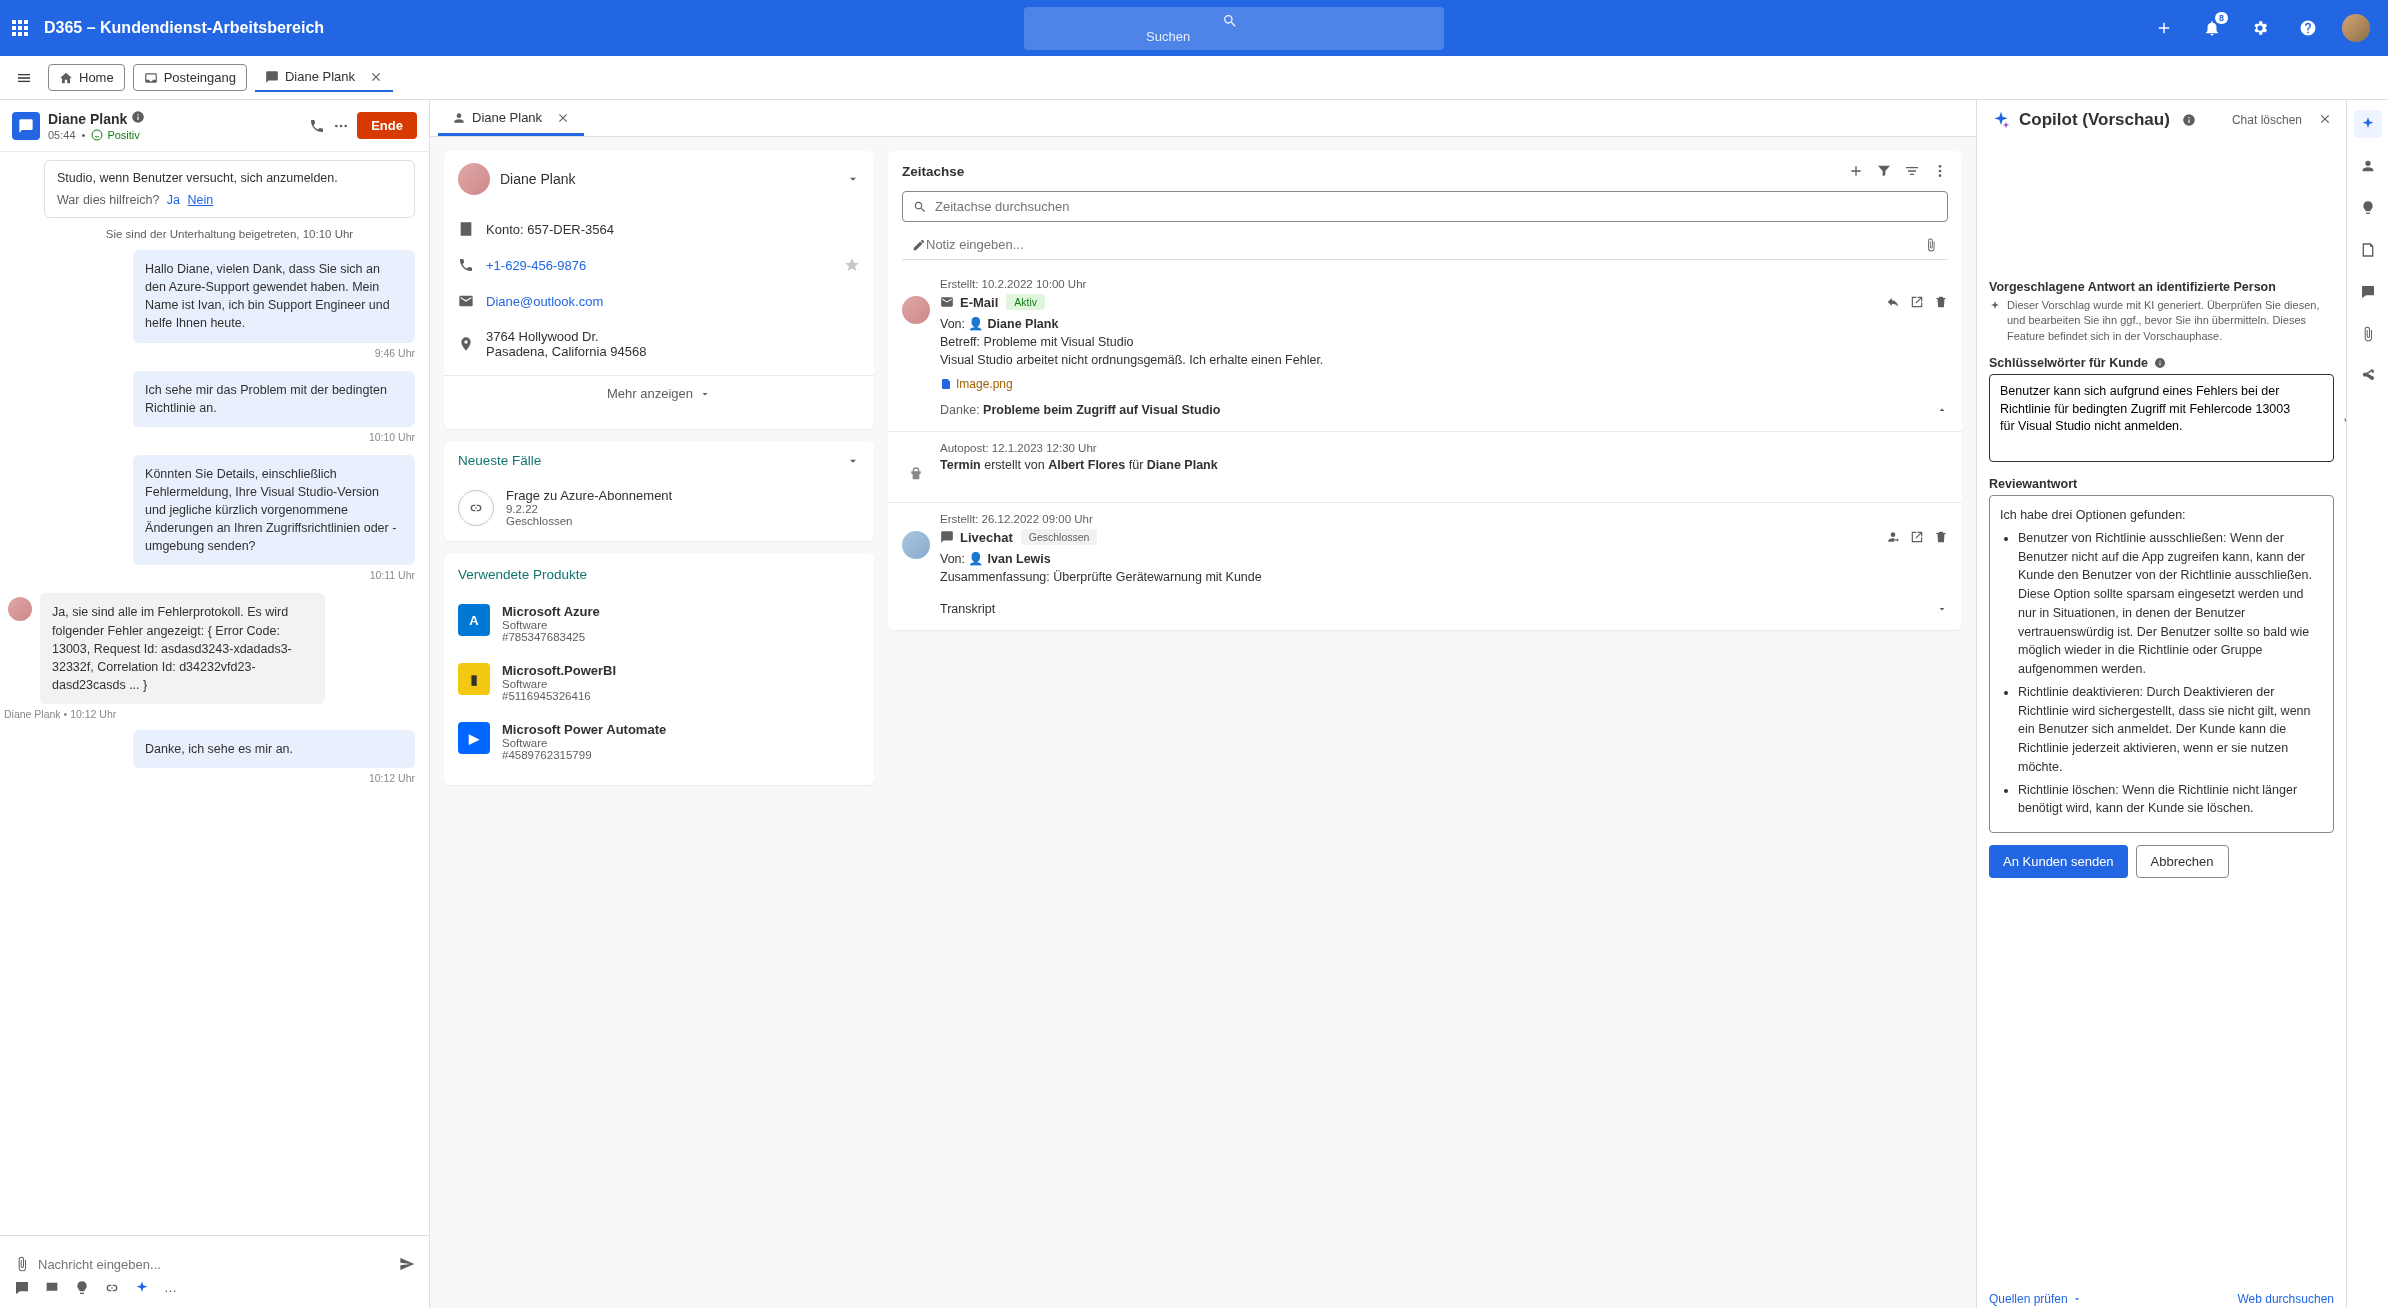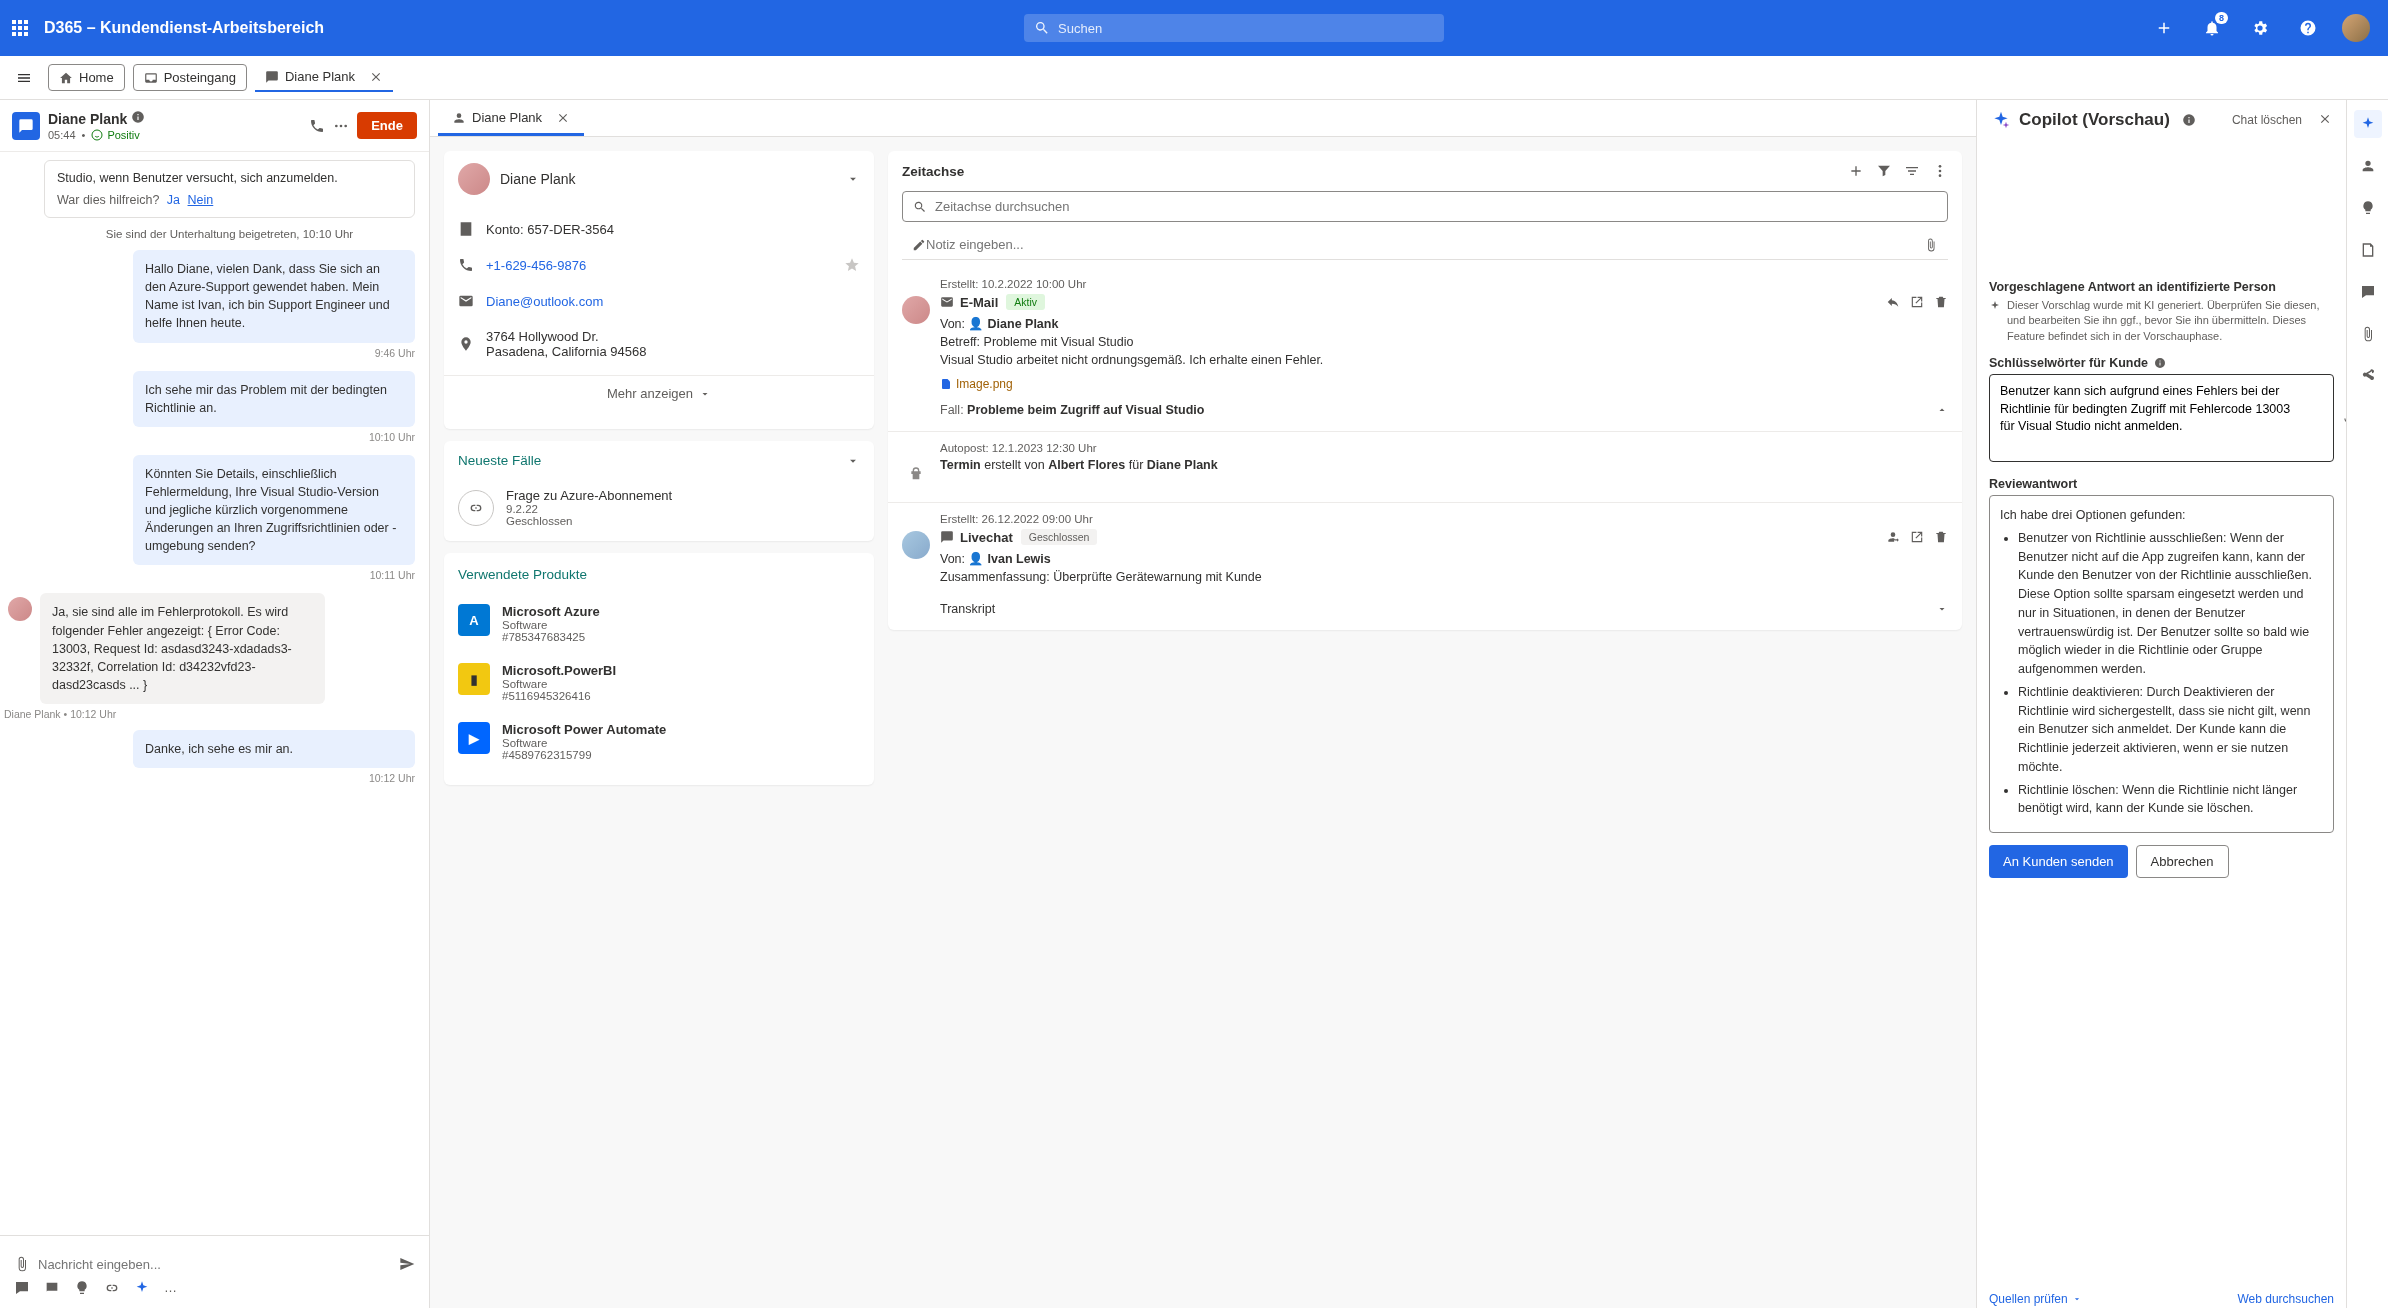--- a/index.html
+++ b/index.html
@@ -2,21 +2,21 @@
 <html><head>
 <meta charset="utf-8">
 <style>
 * { box-sizing: border-box; margin: 0; padding: 0; font-family: "Segoe UI", -apple-system, sans-serif; }
 body { background: #f3f2f1; color: #323130; font-size: 13px; overflow: hidden; }
 .top-nav { background: #2266e3; color: #fff; height: 56px; display: flex; align-items: center; padding: 0 12px; }
 .waffle { display: grid; grid-template-columns: repeat(3,4px); grid-template-rows: repeat(3,4px); gap: 2px; margin-right: 16px; cursor: pointer; }
 .waffle span { background: #fff; width: 4px; height: 4px; }
 .app-title { font-size: 16px; font-weight: 600; flex: 0 0 auto; }
 .search-wrap { flex: 1; display: flex; justify-content: center; }
-.search-box { width: 420px; background: rgba(255,255,255,0.2); border-radius: 4px; display: flex; align-items: center; padding: 6px 10px; }
+.search-box { width: 420px; background: rgba(255,255,255,0.2); border-radius: 4px; display: flex; align-items: center; padding: 6px 10px; flex-direction: column; }
 .search-box svg { width: 16px; height: 16px; fill: #fff; opacity: 0.9; margin-right: 8px; }
 .search-box input { background: transparent; border: none; color: #fff; outline: none; flex: 1; font-size: 13px; }
 .search-box input::placeholder { color: rgba(255,255,255,0.85); }
 .nav-right { display: flex; align-items: center; gap: 8px; }
 .nav-icon { width: 40px; height: 40px; display: flex; align-items: center; justify-content: center; cursor: pointer; position: relative; }
 .nav-icon svg { width: 18px; height: 18px; fill: #fff; }
 .badge { position: absolute; top: 4px; right: 4px; background: #fff; color: #2266e3; font-size: 9px; border-radius: 8px; padding: 1px 4px; font-weight: 600; }
 .avatar { width: 28px; height: 28px; border-radius: 50%; background: linear-gradient(135deg,#d4a574,#8b6f47); }
 .cmd-bar { background: #fff; height: 44px; display: flex; align-items: center; padding: 0 8px; border-bottom: 1px solid #e1dfdd; gap: 8px; }
 .hamburger { width: 32px; height: 32px; display: flex; align-items: center; justify-content: center; cursor: pointer; border-radius: 4px; }
@@ -522,21 +522,21 @@
               <div class="tl-from"><span>Von:</span> 👤 <b>Diane Plank</b></div>
               <div class="tl-subject"><span>Betreff:</span> <span>Probleme mit Visual Studio</span></div>
               <div class="tl-body">Visual Studio arbeitet nicht ordnungsgemäß. Ich erhalte einen Fehler.</div>
               <div class="tl-attach"><a href="#">
                     <svg viewBox="0 0 24 24">
                       <path d="M6 2h9l5 5v13a2 2 0 0 1-2 2H6a2 2 0 0 1-2-2V4a2 2 0 0 1 2-2z"></path>
                     </svg>
                     <span>Image.png</span>
                   </a></div>
               <div class="tl-case-row">
-                <span class="tl-case-label"><span>Fall:</span> <b>Probleme beim Zugriff auf Visual Studio</b></span>
+                <span class="tl-case-label"><span>Danke:</span> <b>Probleme beim Zugriff auf Visual Studio</b></span>
                 <svg viewBox="0 0 24 24">
                     <path d="M7 14l5-5 5 5H7z"></path>
                   </svg>
               </div>
             </div>
           </div>
 
           <div class="tl-item">
             <div class="tl-avatar auto"><svg viewBox="0 0 24 24">
                   <path d="M12 2a5 5 0 0 0-5 5v1H5v4h2v8h10v-8h2V8h-2V7a5 5 0 0 0-5-5zM9 7a3 3 0 0 1 6 0v1H9V7z"></path>

